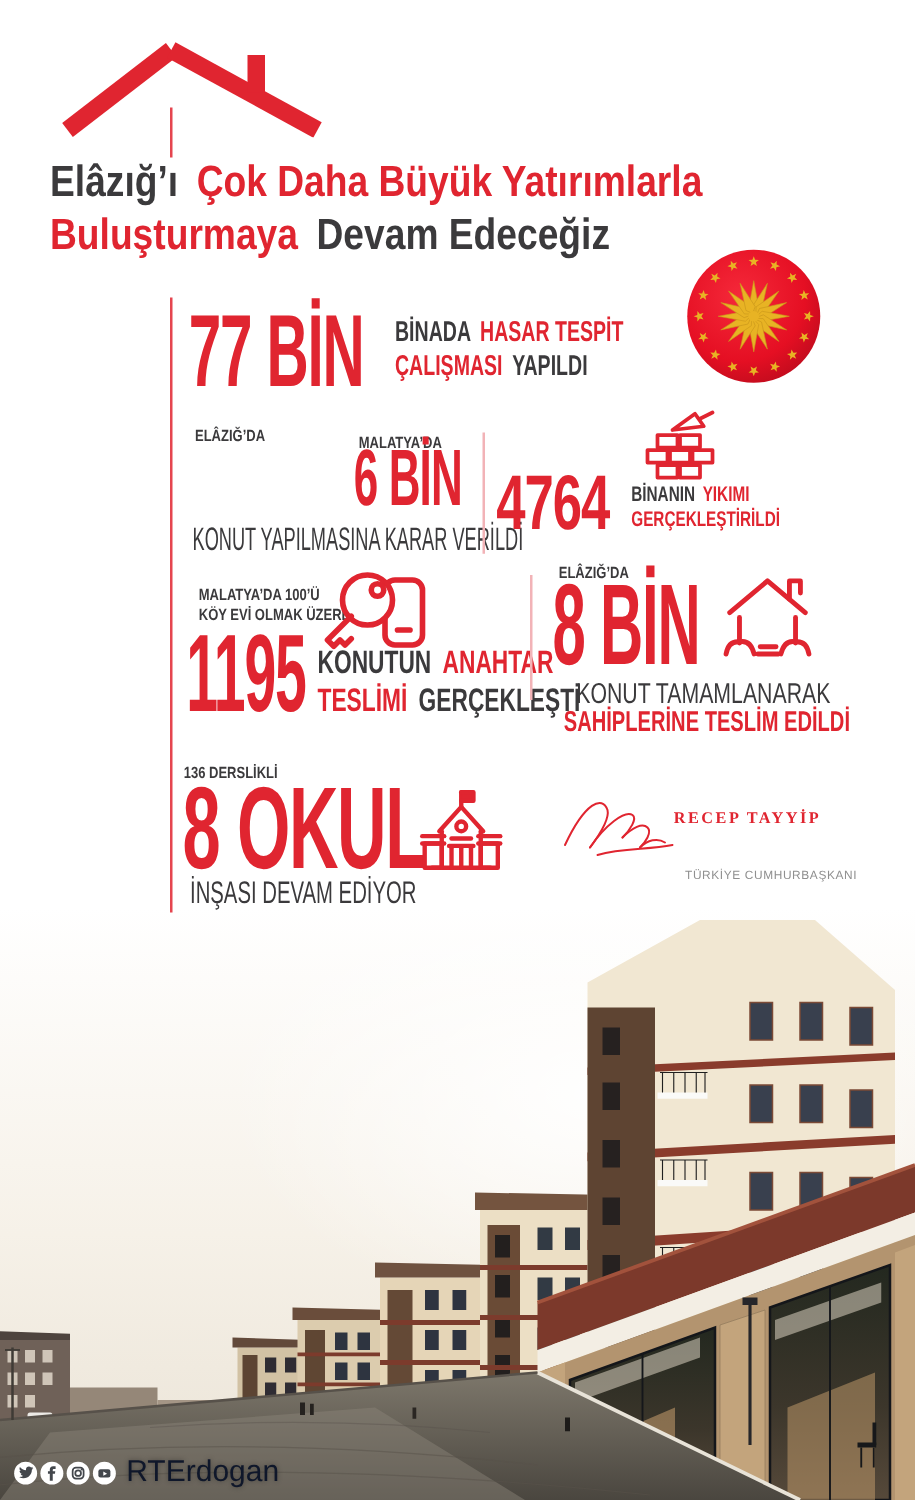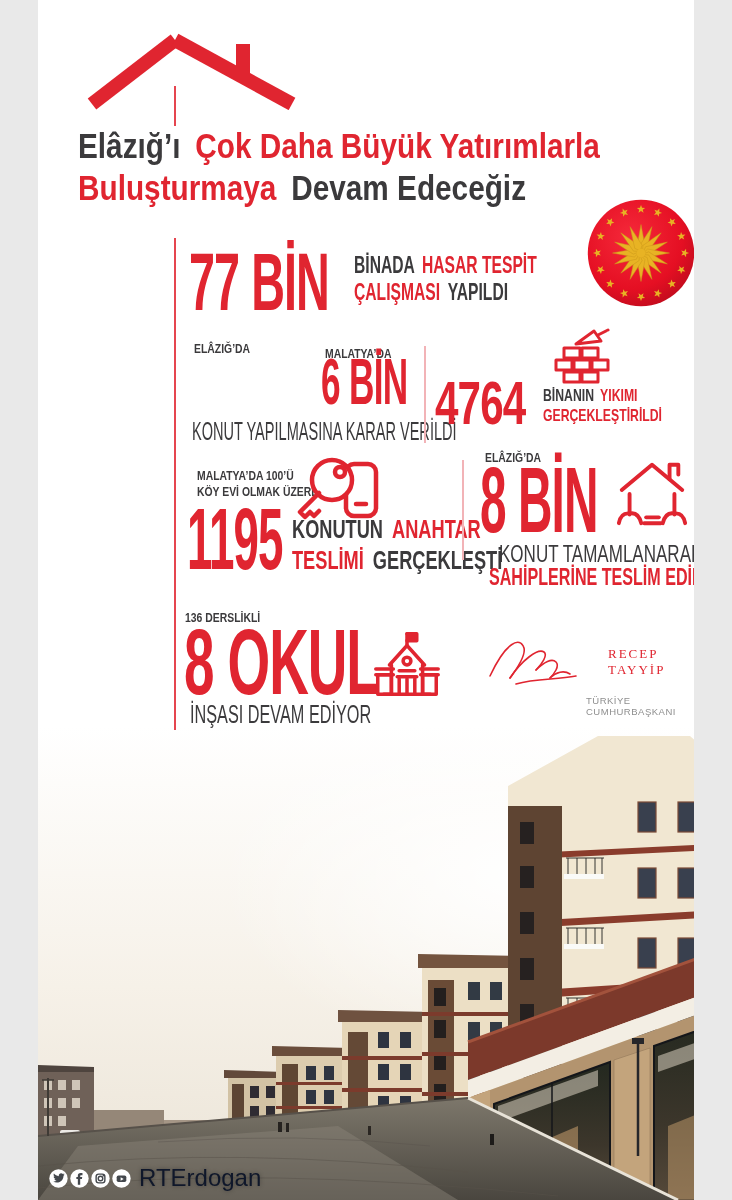--- a/index.html
+++ b/index.html
@@ -1,30 +1,30 @@
 <!DOCTYPE html>
 <html style="--red: #e02530; --dark: #3b3a3c; --divider: #f2b3b7; --seal_red: #e50f23; --gold: #e8b324;"><head>
 <meta charset="utf-8">
 <style>
   html,body{margin:0;padding:0;background:#e9e9e9;}
-  #page{position:relative;width:656px;height:1200px;background:#ffffff;overflow:hidden;
+  #page{position:relative;width:732px;height:1200px;background:#ffffff;overflow:hidden;
         font-family:"Liberation Sans",sans-serif;margin:0 auto;}
   .abs{position:absolute;}
   .cx{transform:scaleX(var(--s,1));transform-origin:0 0;white-space:nowrap;}
   .num{font-weight:700;color:var(--red,#e02530);line-height:.88;letter-spacing:-.02em;}
   .mix{font-weight:700;line-height:1.18;}
   .d{color:var(--dark,#3b3a3c);}
   .r{color:var(--red,#e02530);}
   .mixline span + span{margin-left:.22em;}
   .lab{font-weight:700;color:var(--dark,#3b3a3c);font-size:13px;line-height:1.25;}
   .thin{font-weight:400;color:var(--dark,#3b3a3c);}
   .vline{position:absolute;width:2px;background:var(--red,#e02530);opacity:.85;}
   .pdiv{position:absolute;width:2px;background:var(--divider,#f2b3b7);}
-  .sig-small{font-family:"Liberation Serif",serif;color:var(--red,#e02530);font-weight:400;
-             font-size:13px;letter-spacing:2px;margin-left:31px;}
+  .sig-small{font-family:"Liberation Serif",serif;color:var(--red,#e02530);font-weight:700;
+             font-size:13px;letter-spacing:2px;}
   .sig-name{font-family:"Liberation Serif",serif;color:var(--red,#e02530);font-weight:700;
             font-size:35px;line-height:1;}
   .sig-title{color:#8f8f8f;font-size:9.5px;letter-spacing:.5px;font-weight:400;}
   .footer{position:absolute;left:10px;top:1164px;display:flex;align-items:center;gap:0;}
   .footer .handle{color:#0f172a;font-size:24px;font-weight:400;margin-left:7px;
                   text-shadow:0 0 4px rgba(0,0,0,.35);}
   svg{display:block;}
 </style>
 </head>
 <body>

